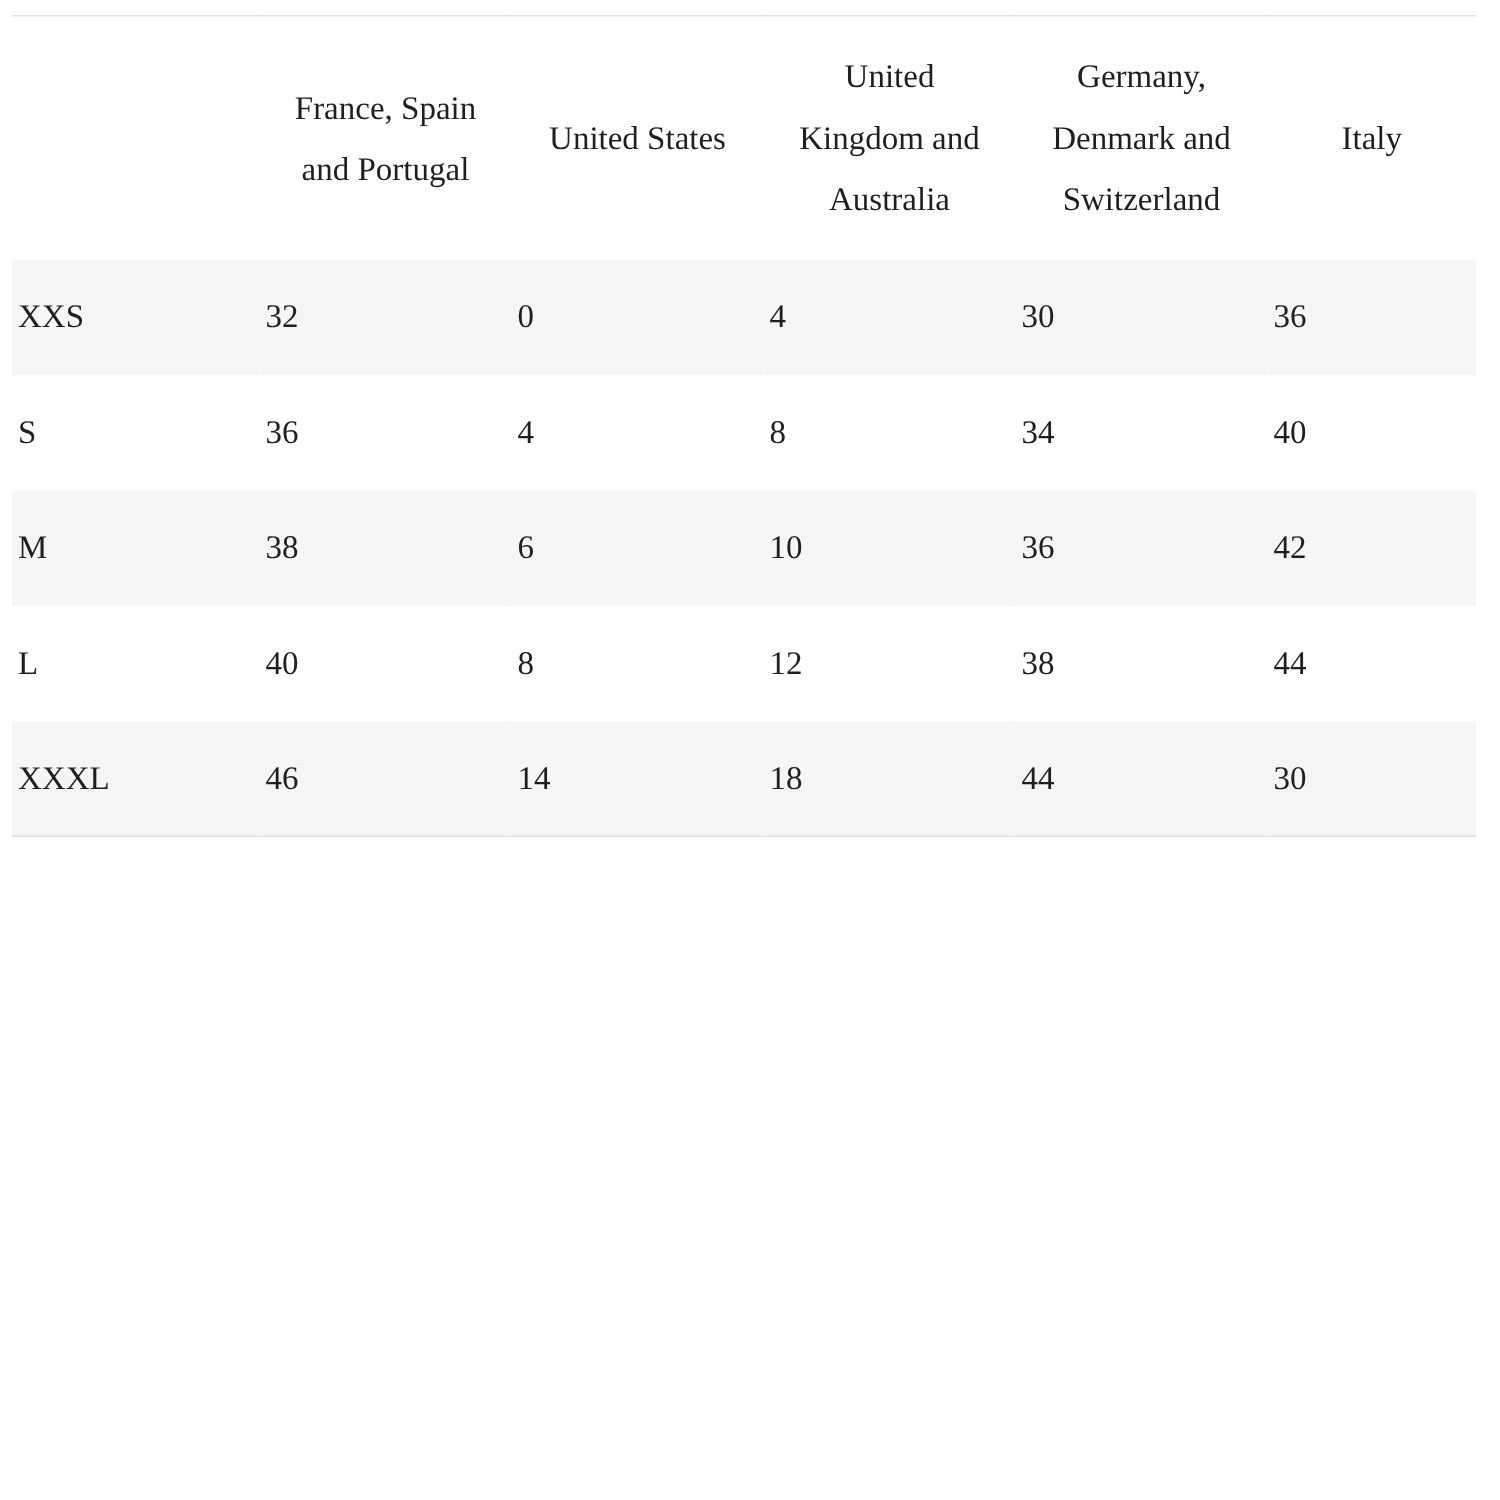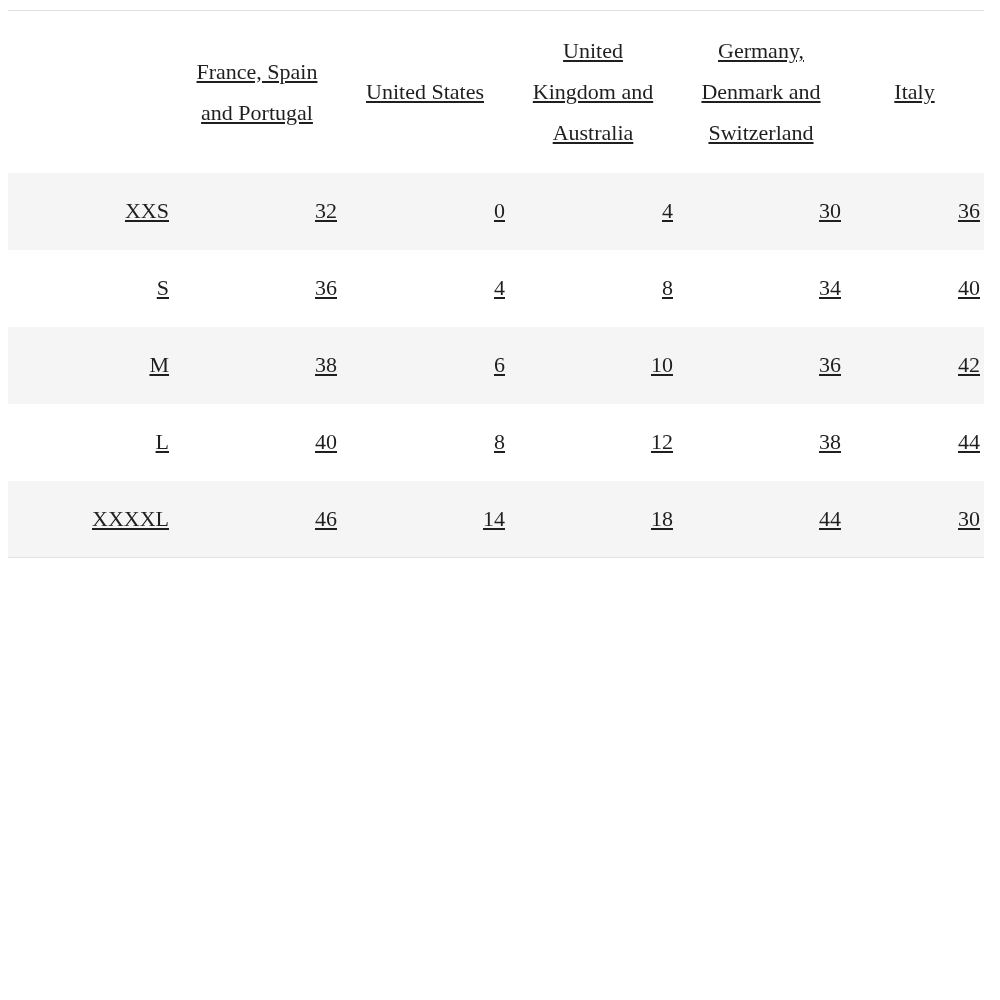--- a/index.html
+++ b/index.html
@@ -13,21 +13,20 @@
     margin: 0;
     padding: 0;
     background: var(--background);
     width: 1000px;
     height: 1000px;
     font-family: "Liberation Serif", "DejaVu Serif", serif;
     color: var(--text);
   }
   .table-wrap {
     margin: 10px 16px 0 8px;
-    text-decoration: underline;
   }
   table.size-table {
     width: 976px;
     border-collapse: collapse;
     table-layout: fixed;
     border-top: 1px solid var(--border);
     border-bottom: 1px solid var(--border);
   }
   table.size-table th {
     height: 162px;
@@ -35,21 +34,21 @@
     font-size: 22px;
     line-height: 41px;
     text-align: center;
     vertical-align: middle;
     white-space: pre-line;
     padding: 0 4px;
   }
   table.size-table td {
     height: 77px;
     font-size: 22px;
-    text-align: right;
+    text-align: left;
     vertical-align: middle;
     padding: 0 4px;
   }
   table.size-table tbody tr:nth-child(odd) {
     background: var(--stripe);
   }
 </style>
 </head>
 <body>
 
@@ -105,21 +104,21 @@
       </tr>
       <tr>
         <td>L</td>
         <td>40</td>
         <td>8</td>
         <td>12</td>
         <td>38</td>
         <td>44</td>
       </tr>
       <tr>
-        <td>XXXXL</td>
+        <td>XXXL</td>
         <td>46</td>
         <td>14</td>
         <td>18</td>
         <td>44</td>
         <td>30</td>
       </tr>
     </tbody>
   </table>
 </div>
 

